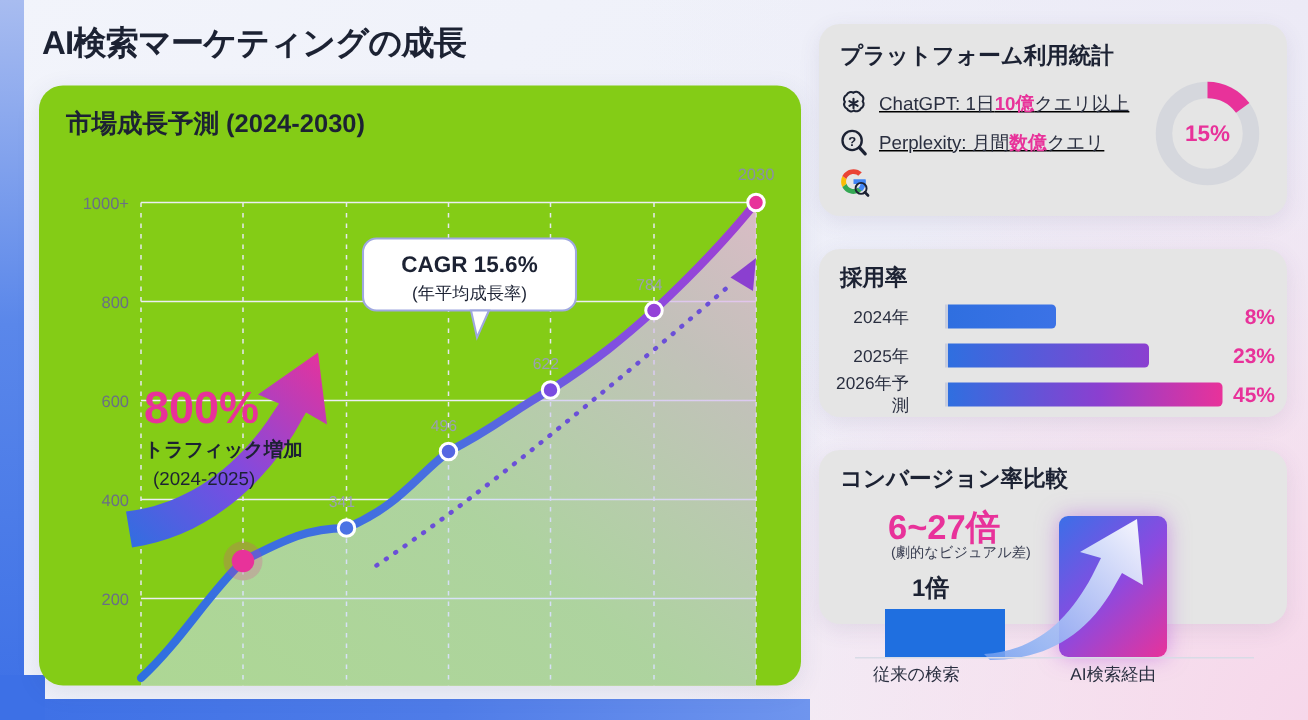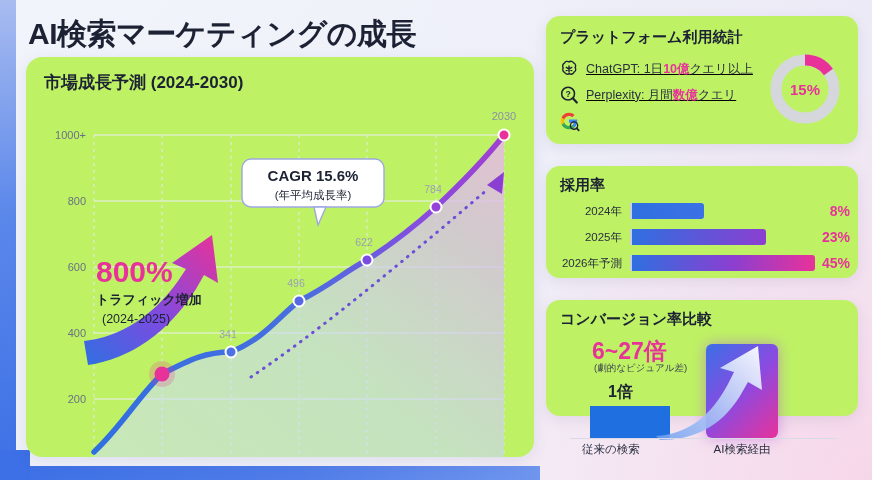--- a/index.html
+++ b/index.html
@@ -18,38 +18,38 @@
     background:linear-gradient(180deg,#a8bcf0 0%,#5a87ea 45%,#3d70e6 100%);}
   .frame-bottom{position:absolute;left:0;bottom:0;width:540px;height:14px;
     background:linear-gradient(90deg,#3d70e6 0%,#4f7ce8 55%,#6f95ee 100%);}
   .frame-corner{position:absolute;left:0;bottom:0;width:30px;height:30px;
     background:#3d70e6;}
 
   .wrap{position:absolute;inset:0;}
 
   .title{
     position:absolute;left:28px;top:14px;
-    font-size:30px;font-weight:bold;color:#1c2233;letter-spacing:-0.5px;
+    font-size:22px;font-weight:bold;color:#1c2233;letter-spacing:-0.5px;
   }
 
   
   .chart-card{
     position:absolute;left:26px;top:57px;width:508px;height:400px;
-    background:#bef264;border-radius:16px;
+    background:#84cc16;border-radius:16px;
     box-shadow:0 4px 16px rgba(60,70,120,.10);
   }
   .chart-title{
     position:absolute;left:18px;top:14px;font-size:17px;font-weight:bold;color:#1c2233;
   }
   .plot{position:absolute;left:0;top:40px;width:508px;height:360px;}
   .plot svg{display:block;}
 
   
   .panel{
-    position:absolute;background:#bef264;border-radius:14px;
+    position:absolute;background:#e5e5e5;border-radius:14px;
     box-shadow:0 4px 14px rgba(80,70,120,.10);
   }
   .panel-title{font-size:15px;font-weight:bold;color:#1c2233;}
 
   #panel-platform{left:546px;top:16px;width:312px;height:128px;}
   #panel-adoption{left:546px;top:166px;width:312px;height:112px;}
   #panel-conversion{left:546px;top:300px;width:312px;height:116px;}
 
   .plat-title{position:absolute;left:14px;top:12px;}
   .plat-list{position:absolute;left:12px;top:40px;width:215px;text-decoration:underline;}
@@ -59,21 +59,21 @@
   .donut{position:absolute;right:14px;top:34px;width:78px;height:78px;}
   .donut-label{
     position:absolute;right:14px;top:34px;width:78px;height:78px;
     display:flex;align-items:center;justify-content:center;
     font-size:15px;font-weight:bold;color:#e8329a;
   }
 
   .ad-title{position:absolute;left:14px;top:10px;}
   .ad-rows{position:absolute;left:10px;top:34px;right:8px;}
   .ad-row{display:flex;align-items:center;height:22px;margin-bottom:4px;}
-  .ad-lbl{width:74px;text-align:right;font-size:11.5px;color:#2a2f40;padding-right:8px;}
+  .ad-lbl{width:74px;text-align:right;font-size:11.5px;color:#2a2f40;padding-right:24px;}
   .ad-track{flex:1;position:relative;height:16px;border-left:2px solid #c9cede;}
   .ad-bar{height:16px;border-radius:0 3px 3px 0;}
   .ad-val{font-size:14px;font-weight:bold;color:#e8329a;margin-left:7px;white-space:nowrap;}
 
   .cv-title{position:absolute;left:14px;top:10px;}
   .cv-big{position:absolute;left:46px;top:36px;font-size:23px;font-weight:bold;color:#e8329a;}
   .cv-sub{position:absolute;left:48px;top:62px;font-size:9.5px;color:#3a3f52;}
   .cv-one{position:absolute;left:62px;top:82px;font-size:16px;font-weight:bold;color:#1c2233;}
   .cv-barA{position:absolute;left:44px;top:106px;width:80px;height:32px;background:#1f6fe0;}
   .cv-barB{position:absolute;left:160px;top:44px;width:72px;height:94px;border-radius:6px;

